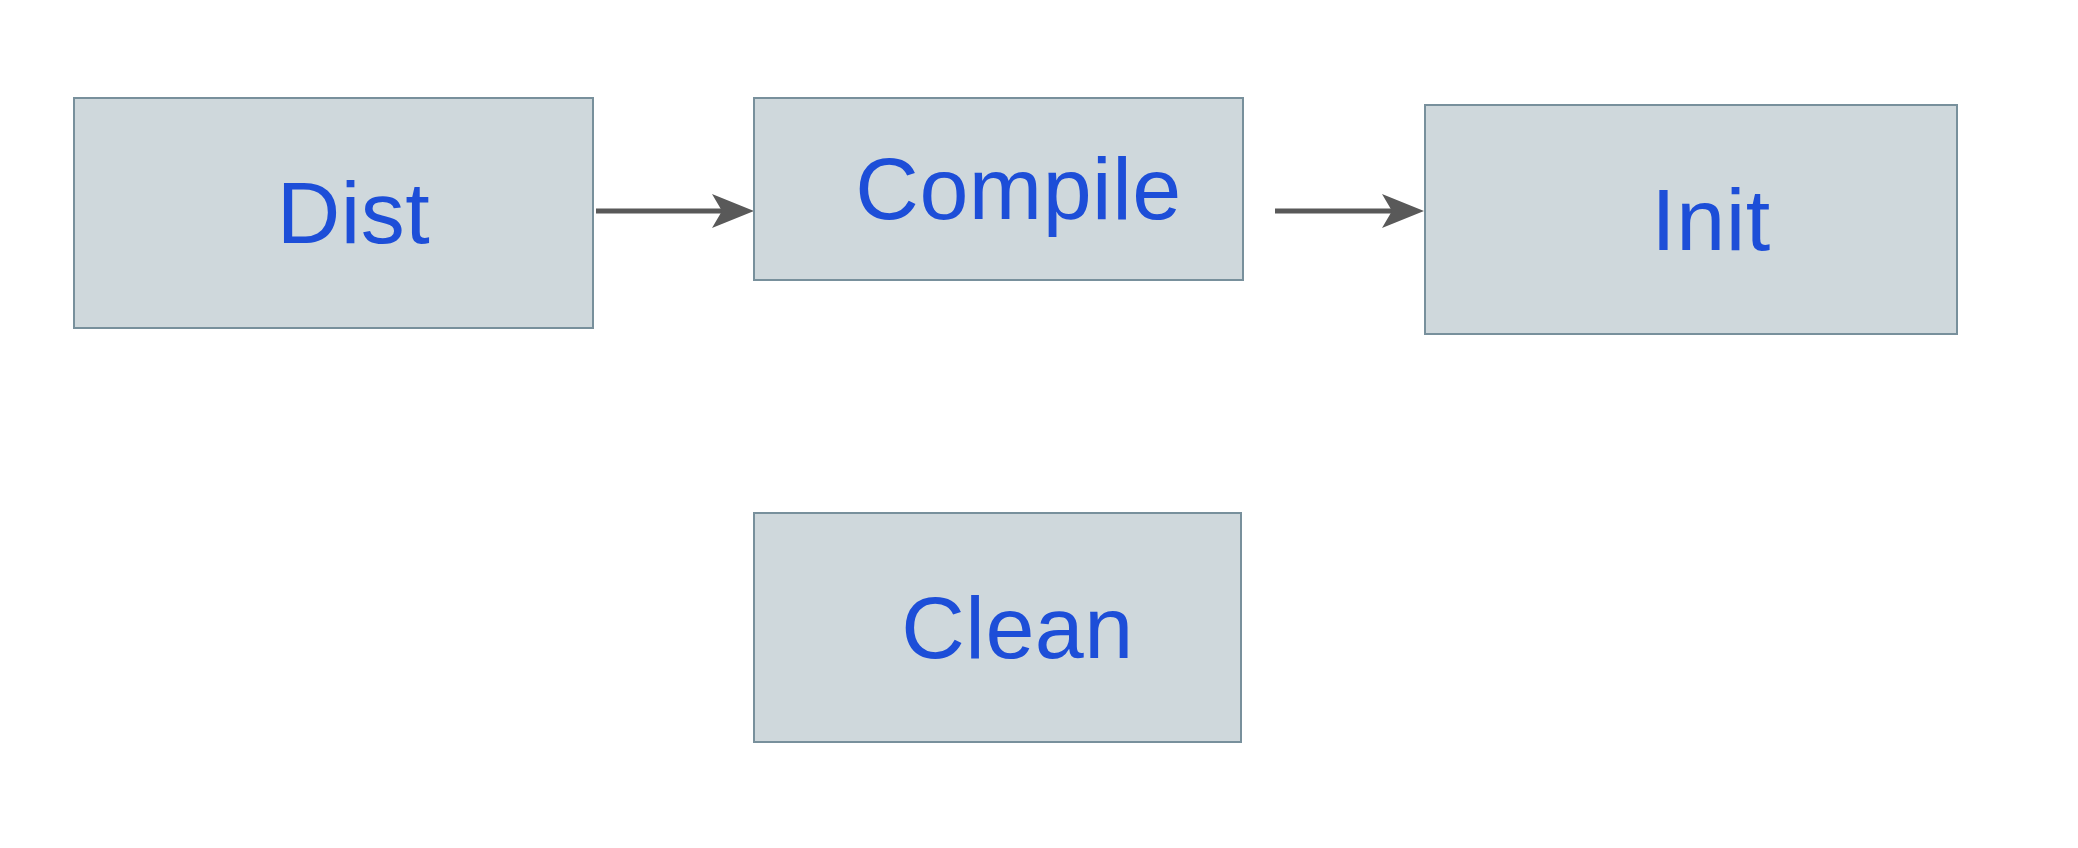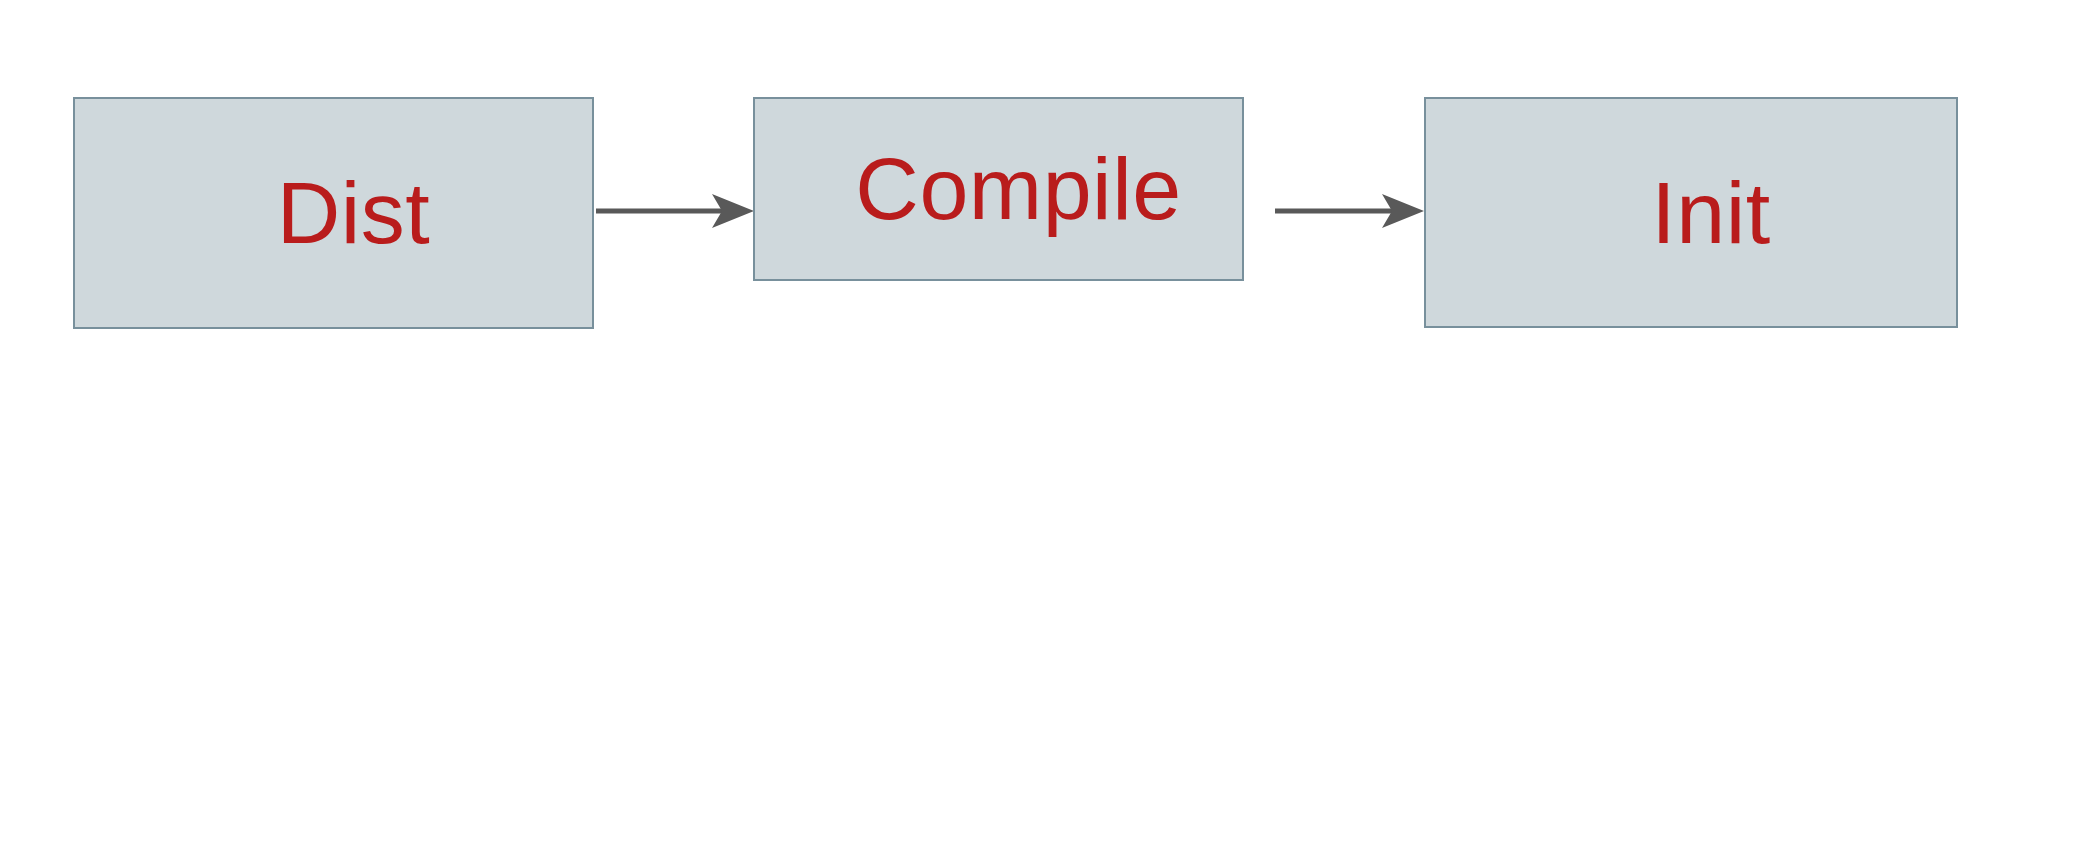--- a/index.html
+++ b/index.html
@@ -25,30 +25,30 @@
     border: 2px solid #78909c;
     display: flex;
     align-items: center;
     justify-content: center;
   }
   .node-label {
     font-family: "Liberation Sans", sans-serif;
     font-size: 88px;
     font-weight: 400;
     line-height: 1;
-    color: #b91c1c;
+    color: #1d4ed8;
     letter-spacing: 0.5px;
     white-space: nowrap;
     margin-left: 40px;
     -webkit-font-smoothing: antialiased;
   }
   
   #node-dist    { left: 73px;   top: 97px;  width: 521px; height: 232px; }
   #node-compile { left: 753px;  top: 97px;  width: 491px; height: 184px; }
-  #node-init    { left: 1424px; top: 97px;  width: 534px; height: 231px; }
+  #node-init    { left: 1424px; top: 104px;  width: 534px; height: 231px; }
   #node-clean   { left: 753px;  top: 512px; width: 489px; height: 231px; }
 
   .edge-layer {
     position: absolute;
     left: 0;
     top: 0;
     width: 2078px;
     height: 848px;
     pointer-events: none;
   }
@@ -85,14 +85,17 @@
   </div>
 
   <div class="node" id="node-compile">
     <span class="node-label">Compile</span>
   </div>
 
   <div class="node" id="node-init">
     <span class="node-label">Init</span>
   </div>
 
+  <div class="node" id="node-clean">
+    <span class="node-label">Clean</span>
+  </div>
 
 </div>
 
 </body></html>

